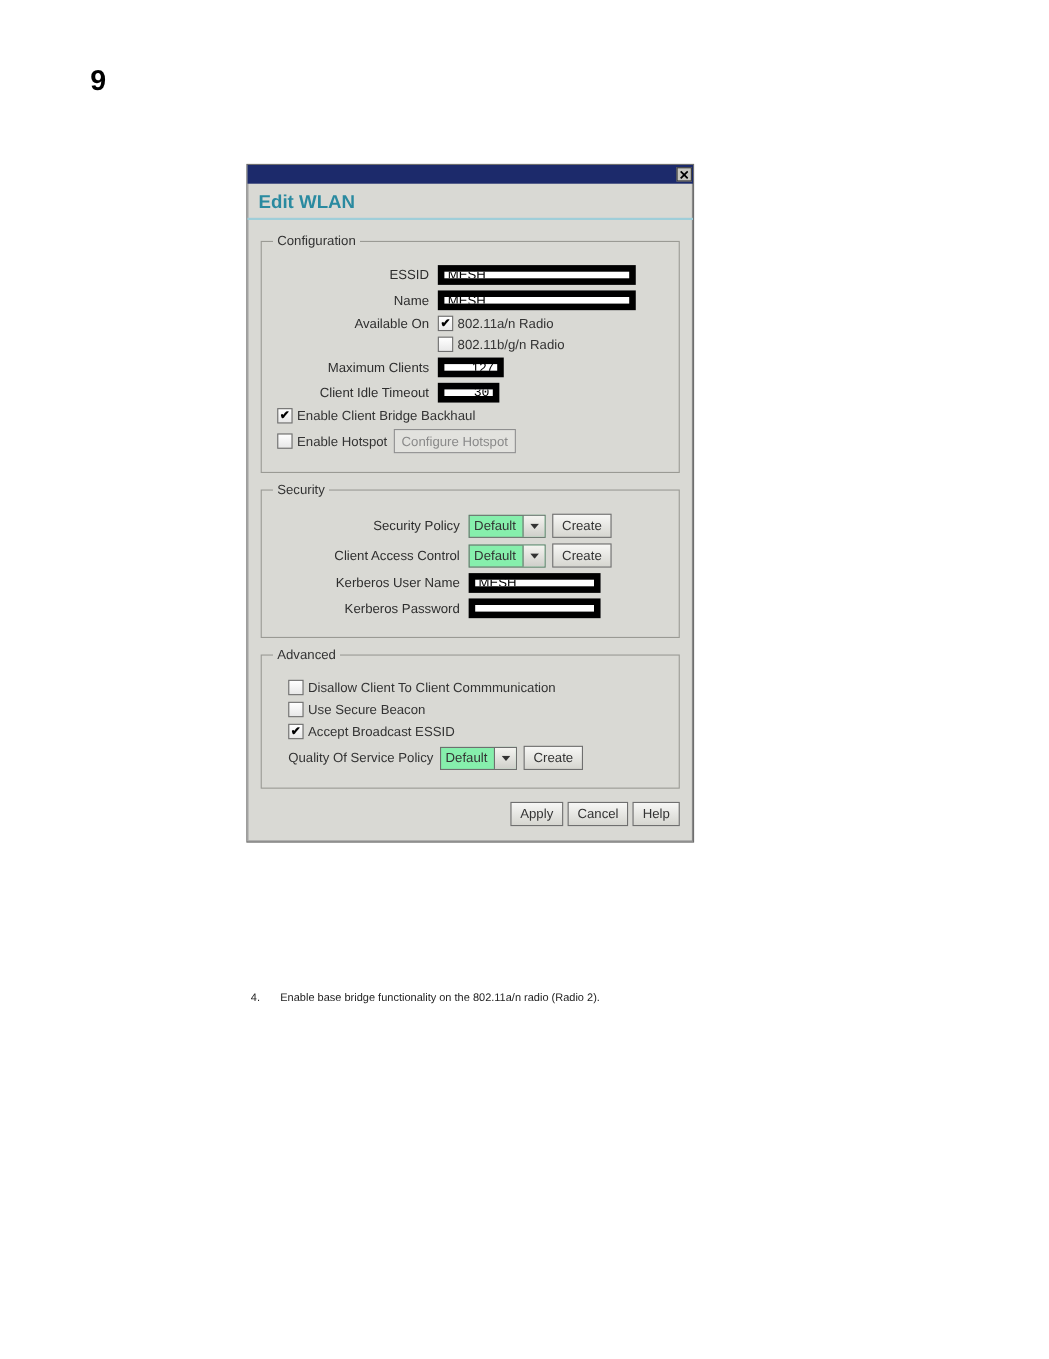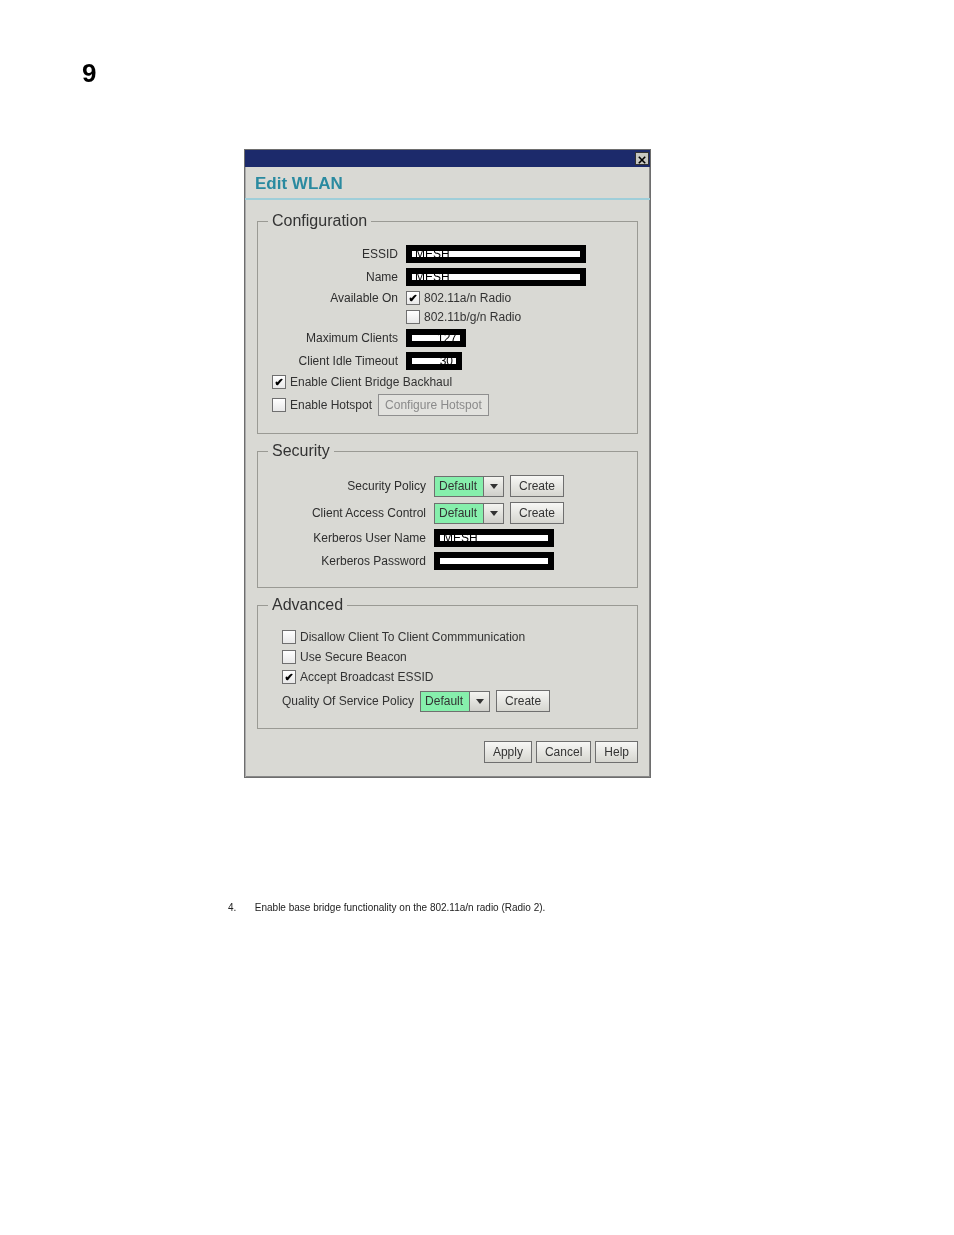--- a/index.html
+++ b/index.html
@@ -15,21 +15,21 @@
     position: absolute;
     top: 58px;
     left: 82px;
     font-size: 26px;
     font-weight: bold;
     color: #000;
   }
   .dialog-wrap {
     position: absolute;
     top: 149px;
-    left: 244px;
+    left: 224px;
     width: 405px;
     background: #d9d9d4;
     border: 1px solid #6e6e6e;
     box-shadow: 1px 1px 0 #aaa inset, -1px -1px 0 #888 inset;
   }
   .titlebar {
     height: 17px;
     background: #1c2a6b;
     display: flex;
     justify-content: flex-end;
@@ -59,48 +59,48 @@
     font-size: 12px;
     color: #333;
   }
   fieldset.group {
     border: 1px solid #9a9a94;
     margin: 0 0 8px 0;
     padding: 10px 10px 12px 10px;
   }
   fieldset.group legend {
     padding: 0 4px;
-    font-size: 16px;
+    font-size: 12px;
     color: #333;
   }
   .row {
     display: flex;
     align-items: center;
-    margin: 5px 0;
+    margin: 5px 12px;
   }
   .row .lbl {
     text-align: right;
     padding-right: 8px;
     font-size: 12px;
     color: #2e2e2e;
     flex: none;
   }
   .config .lbl { width: 130px; }
   .security .lbl { width: 158px; }
   input.text {
     border: 6px solid #000000;
     background: #fff;
     font-size: 12px;
     padding: 1px 3px;
     height: 18px;
     box-sizing: border-box;
   }
   .w-180 { width: 180px; }
   .w-40  { width: 60px; text-align: right; }
-  .w-50r { width: 56px; text-align: right; }
+  .w-50r { width: 56px; text-align: right; font-family: Liberation Mono, monospace; }
   .w-120 { width: 120px; }
   .chk {
     display: inline-flex;
     align-items: center;
     font-size: 12px;
   }
   .checkbox {
     width: 14px;
     height: 14px;
     border: 1px solid #6f6f6f;

